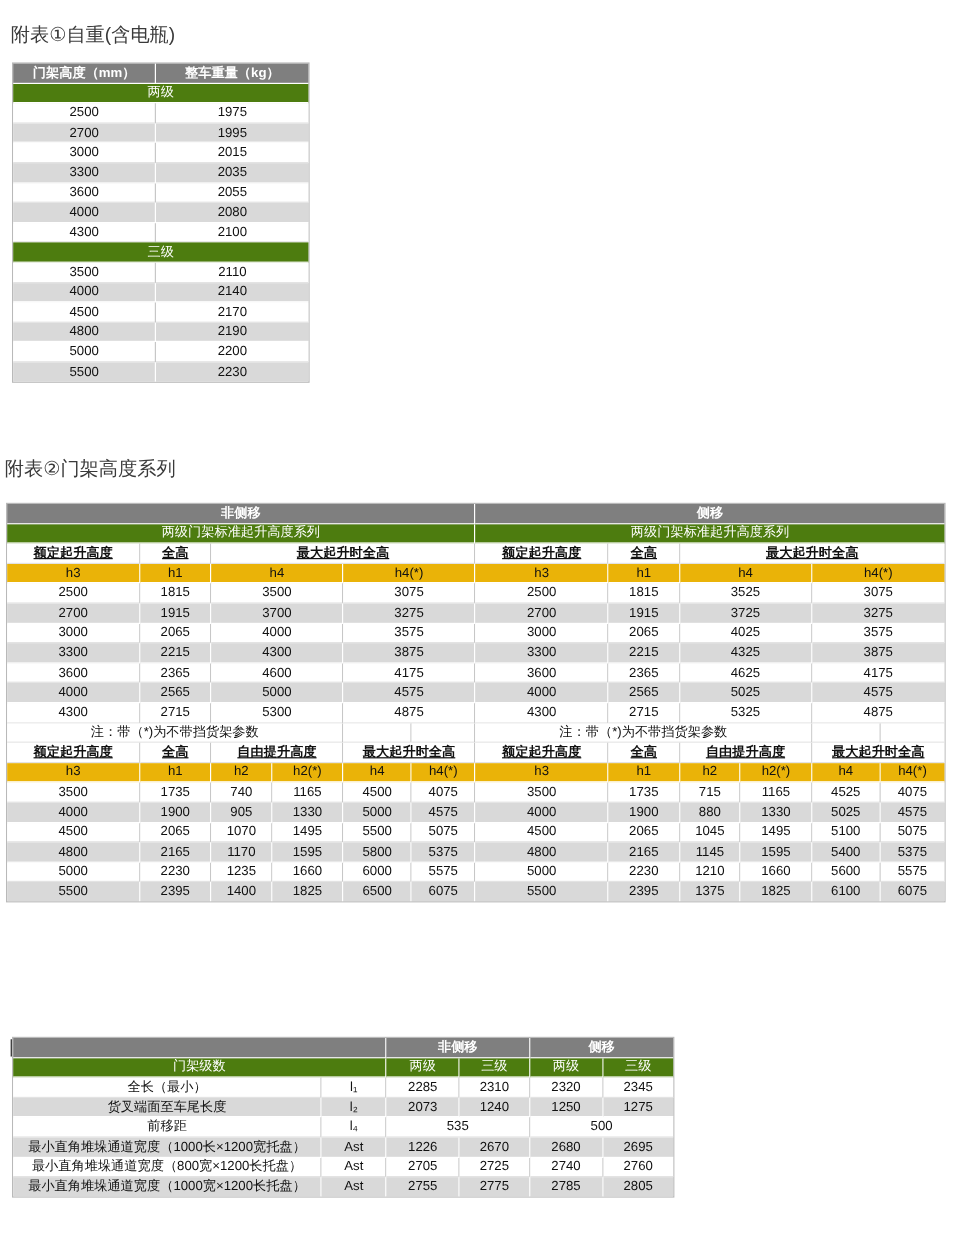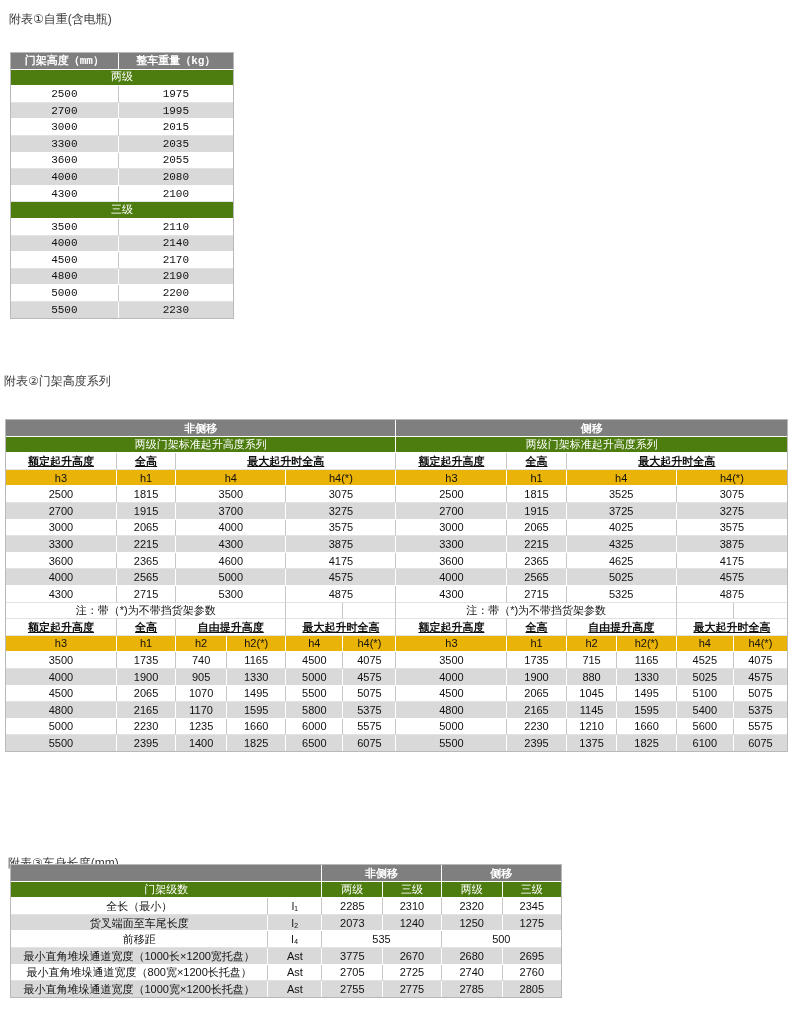--- a/index.html
+++ b/index.html
@@ -4,26 +4,26 @@
 <style>
   html,body{margin:0;padding:0;}
   body{
     width:800px;height:1035px;position:relative;background:#ffffff;
     font-family:"Liberation Sans","DejaVu Sans",sans-serif;
     color:#111;
     -webkit-font-smoothing:antialiased;
   }
   .abs{position:absolute;}
   .tbl-title{
-    font-size:12px;color:#3a3a3a;line-height:16px;white-space:nowrap;
+    font-size:16px;color:#3a3a3a;line-height:16px;white-space:nowrap;margin-top:11px;
   }
   #title1{left:9px;top:11px;}
   #title2{left:4px;top:373px;}
   #title3{left:8px;top:855px;}
-  .wrap1{left:10px;top:52px;width:224px;font-family:Liberation Mono, monospace;}
+  .wrap1{left:10px;top:52px;width:248px;}
   .wrap2{left:5px;top:419px;width:783px;}
   .wrap3{left:10px;top:864px;width:552px;}
   table{
     width:100%;table-layout:fixed;border-collapse:separate;border-spacing:0;
     border:1px solid #b9b9b9;background:#fff;
   }
   td{
     font-size:11px;height:15.6px;line-height:1.1;text-align:center;vertical-align:middle;
     padding:0 2px;overflow:hidden;white-space:nowrap;
     border-right:1px solid #ffffff;border-bottom:1px solid #ffffff;
@@ -398,21 +398,21 @@
         </tr>
         <tr class="r-w">
           <td>前移距</td>
           <td>l₄</td>
           <td colspan="2">535</td>
           <td colspan="2">500</td>
         </tr>
         <tr class="r-s">
           <td>最小直角堆垛通道宽度（1000长×1200宽托盘）</td>
           <td>Ast</td>
-          <td>3775</td>
+          <td>1226</td>
           <td>2670</td>
           <td>2680</td>
           <td>2695</td>
         </tr>
         <tr class="r-w">
           <td>最小直角堆垛通道宽度（800宽×1200长托盘）</td>
           <td>Ast</td>
           <td>2705</td>
           <td>2725</td>
           <td>2740</td>

